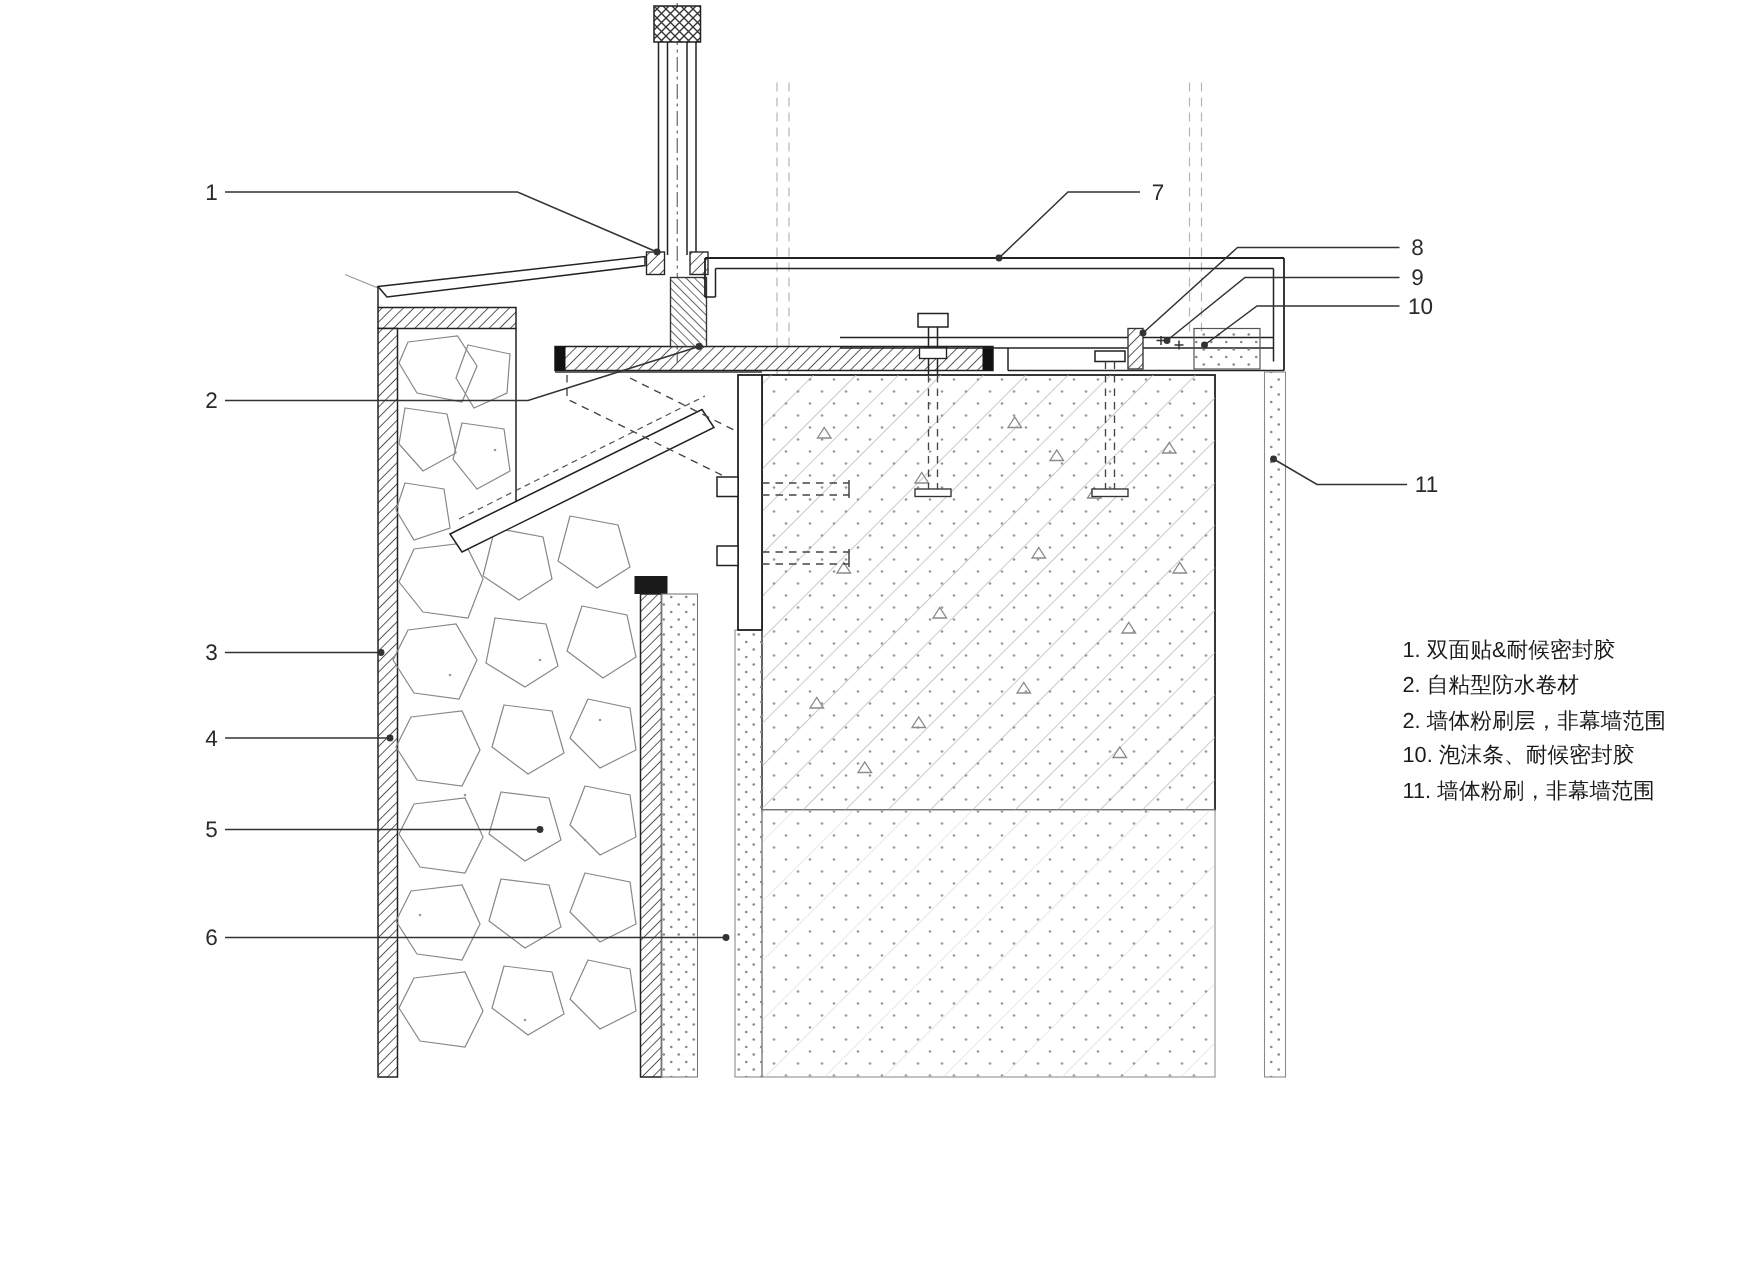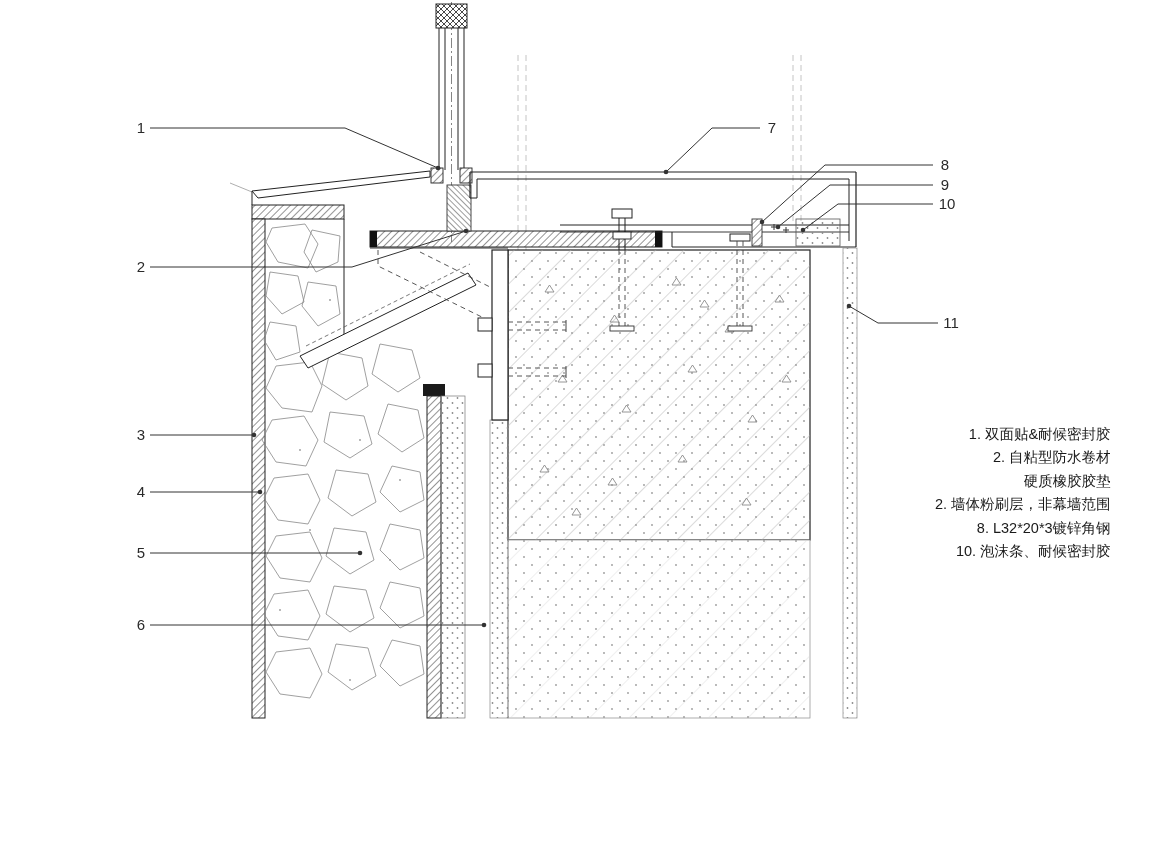--- a/index.html
+++ b/index.html
@@ -7,21 +7,21 @@
     width:1160px;height:842px;position:relative;background:#ffffff;
     font-family:"Liberation Sans",sans-serif;overflow:hidden;
   }
   .canvas{position:absolute;left:0;top:0;}
   text.callout{
     font-size:15px;fill:#2a2a2a;
     font-family:"Liberation Sans",sans-serif;
   }
   .legend{
     position:absolute;left:935px;top:423px;
-    font-size:14.5px;line-height:23.4px;color:#1a1a1a;white-space:nowrap;text-align:right;
+    font-size:14.5px;line-height:23.4px;color:#1a1a1a;white-space:nowrap;
   }
 </style>
 </head>
 <body>
 
 <svg class="canvas" width="1160" height="842" viewBox="0 0 1160 842">
   <defs>
     <pattern id="hSteel" width="5" height="5" patternUnits="userSpaceOnUse" patternTransform="rotate(45)">
       <rect width="5" height="5" fill="#ffffff"></rect>
       <line x1="0" y1="0" x2="0" y2="5" stroke="#3a3a3a" stroke-width="1.1"></line>
@@ -259,17 +259,16 @@
     <text class="callout" x="945" y="170" text-anchor="middle">8</text>
     <text class="callout" x="945" y="190" text-anchor="middle">9</text>
     <text class="callout" x="947" y="209" text-anchor="middle">10</text>
     <text class="callout" x="951" y="328" text-anchor="middle">11</text>
   </g>
 </svg>
 
 <div class="legend">
   <div class="legend-line">1. 双面贴&amp;耐候密封胶</div>
   <div class="legend-line">2. 自粘型防水卷材</div>
-  <div class="legend-line">硬质橡胶胶垫</div>
   <div class="legend-line">2. 墙体粉刷层，非幕墙范围</div>
-  <div class="legend-line">8. L32*20*3镀锌角钢</div>
   <div class="legend-line">10. 泡沫条、耐候密封胶</div>
+  <div class="legend-line">11. 墙体粉刷，非幕墙范围</div>
 </div>
 
 </body></html>

